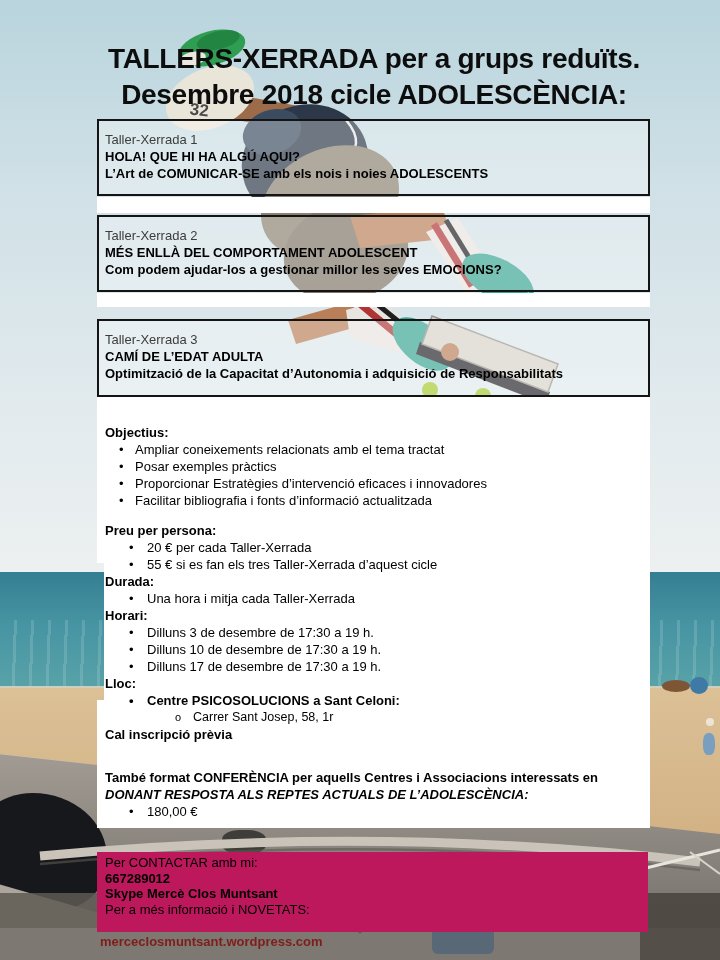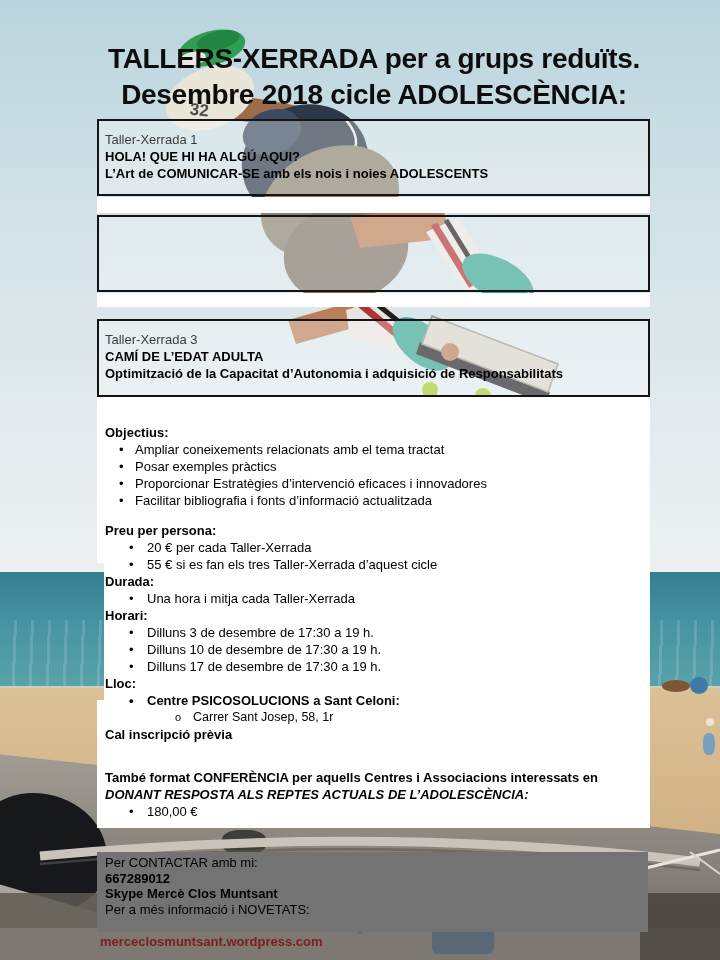--- a/index.html
+++ b/index.html
@@ -43,21 +43,21 @@
   #wbox1 { top:119px; height:77px; }
   #wbox2 { top:215px; height:77px; }
   #wbox3 { top:319px; height:78px; }
   .wstrip { position:absolute; left:97px; width:553px; background:#fff; }
   #strip1 { top:197px; height:16px; }
   #strip2 { top:293px; height:14px; }
   .wrect { position:absolute; background:#fff; }
   #wrectA { left:97px; top:397px; width:553px; height:166px; }
   #wrectB { left:104px; top:563px; width:546px; height:137px; }
   #wrectC { left:97px; top:700px; width:553px; height:128px; }
-  #contact-box { position:absolute; left:97px; top:852px; width:551px; height:80px; background:#737373;
+  #contact-box { position:absolute; left:97px; top:852px; width:551px; height:80px; background:#be185d;
                  padding:3px 0 0 8px; font-size:13px; line-height:15.5px; }
 
   
   #title { position:absolute; left:14px; top:41px; width:720px; text-align:center;
            font-size:28px; line-height:36px; font-weight:bold; color:#0d0d0d; letter-spacing:-.3px; }
   .boxtext { position:absolute; left:105px; width:540px; font-size:13px; line-height:17px; }
   #boxtext1 { top:131px; } #boxtext2 { top:227px; } #boxtext3 { top:331px; }
   .boxlabel { color:#3c3c3c; }
   .b { font-weight:bold; }
   .bi { font-weight:bold; font-style:italic; }
@@ -174,20 +174,25 @@
   <div class="wstrip" id="strip1"></div>
   <div class="wbox" id="wbox2"></div>
   <div class="wstrip" id="strip2"></div>
   <div class="wbox" id="wbox3"></div>
 
   <div class="boxtext" id="boxtext1">
     <div class="boxlabel">Taller-Xerrada 1</div>
     <div class="b">HOLA! QUE HI HA ALGÚ AQUI?</div>
     <div class="b">L’Art de COMUNICAR-SE amb els nois i noies ADOLESCENTS</div>
   </div>
+  <div class="boxtext" id="boxtext2">
+    <div class="boxlabel">Taller-Xerrada 2</div>
+    <div class="b">MÉS ENLLÀ DEL COMPORTAMENT ADOLESCENT</div>
+    <div class="b">Com podem ajudar-los a gestionar millor les seves EMOCIONS?</div>
+  </div>
   <div class="boxtext" id="boxtext3">
     <div class="boxlabel">Taller-Xerrada 3</div>
     <div class="b">CAMÍ DE L’EDAT ADULTA</div>
     <div class="b nowrap">Optimització de la Capacitat d’Autonomia i adquisició de Responsabilitats</div>
   </div>
 
   <div class="wrect" id="wrectA"></div>
   <div class="wrect" id="wrectB"></div>
   <div class="wrect" id="wrectC"></div>
 

